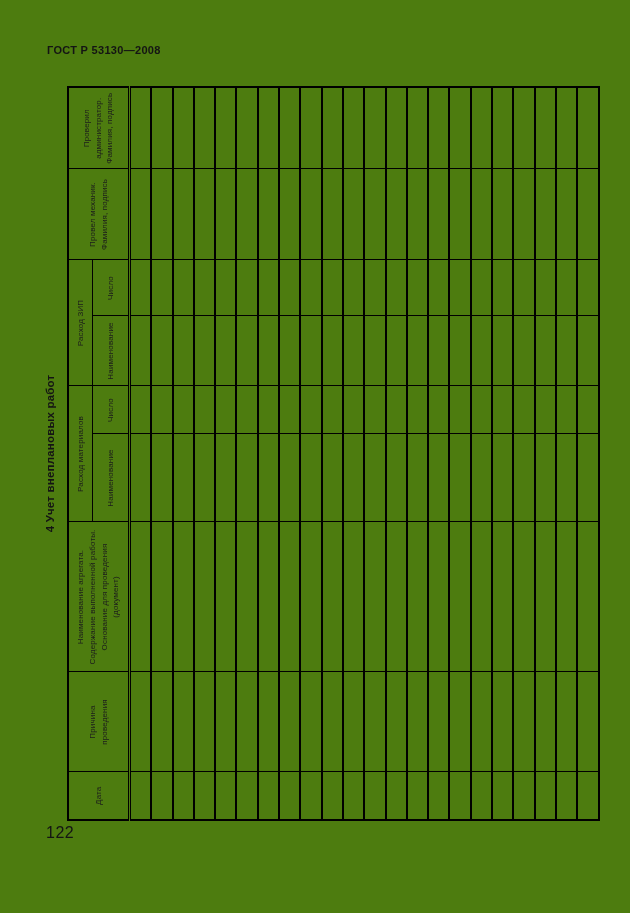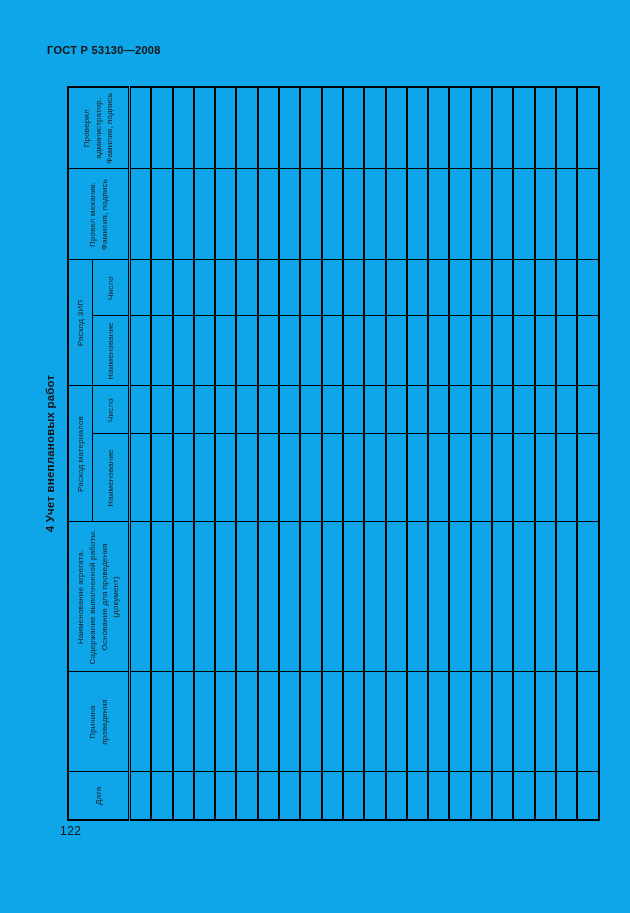--- a/index.html
+++ b/index.html
@@ -1,39 +1,39 @@
 <!DOCTYPE html>
 <html><head>
 <meta charset="utf-8">
 <style>
   html, body { margin: 0; padding: 0; background: #e8e8e8; }
   .page {
     position: relative;
     width: 630px;
     height: 913px;
     margin: 0 auto;
-    background: #0ea5e9;
+    background: #4d7c0f;
     font-family: "Liberation Sans", sans-serif;
     color: #141414;
     overflow: hidden;
   }
   .doc-header {
     position: absolute;
     left: 47px;
     top: 44px;
     font-size: 11px;
     font-weight: bold;
     letter-spacing: 0.3px;
     white-space: nowrap;
   }
   .page-number {
     position: absolute;
-    left: 60px;
+    left: 46px;
     top: 824px;
-    font-size: 12px;
+    font-size: 16px;
     letter-spacing: 0.5px;
   }
   
   .rotated-wrap {
     position: absolute;
     left: 44px;
     top: 821px;
     width: 735px;
     height: 539px;
     transform: rotate(-90deg);

